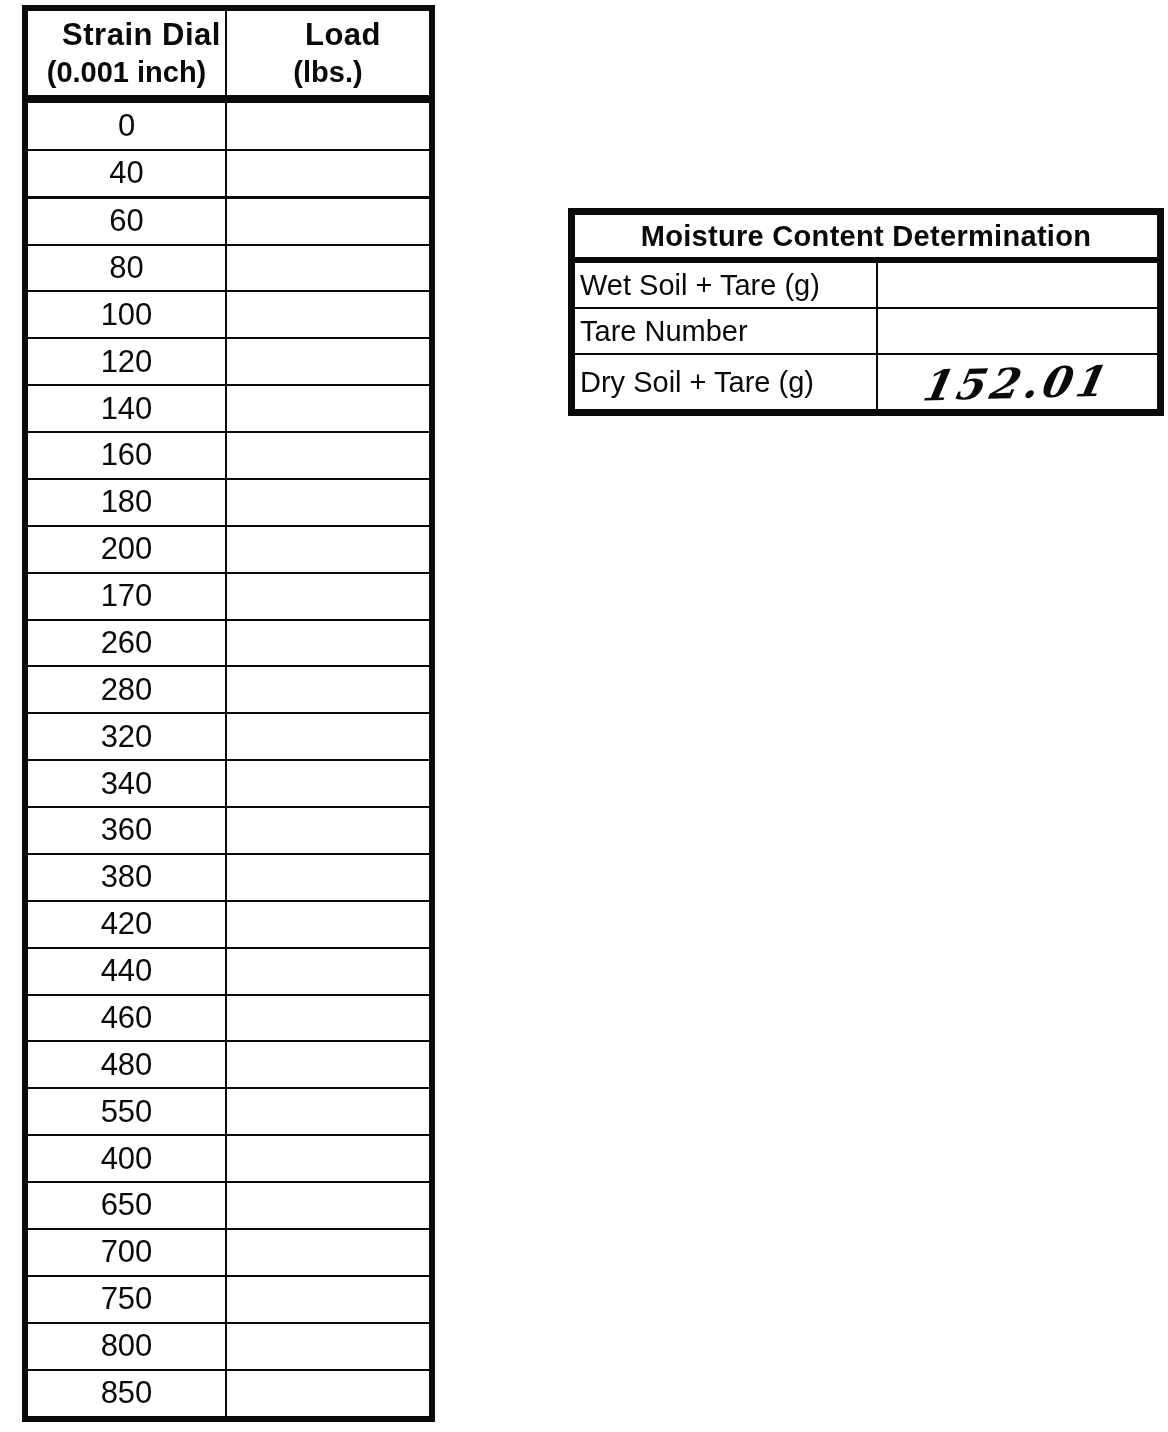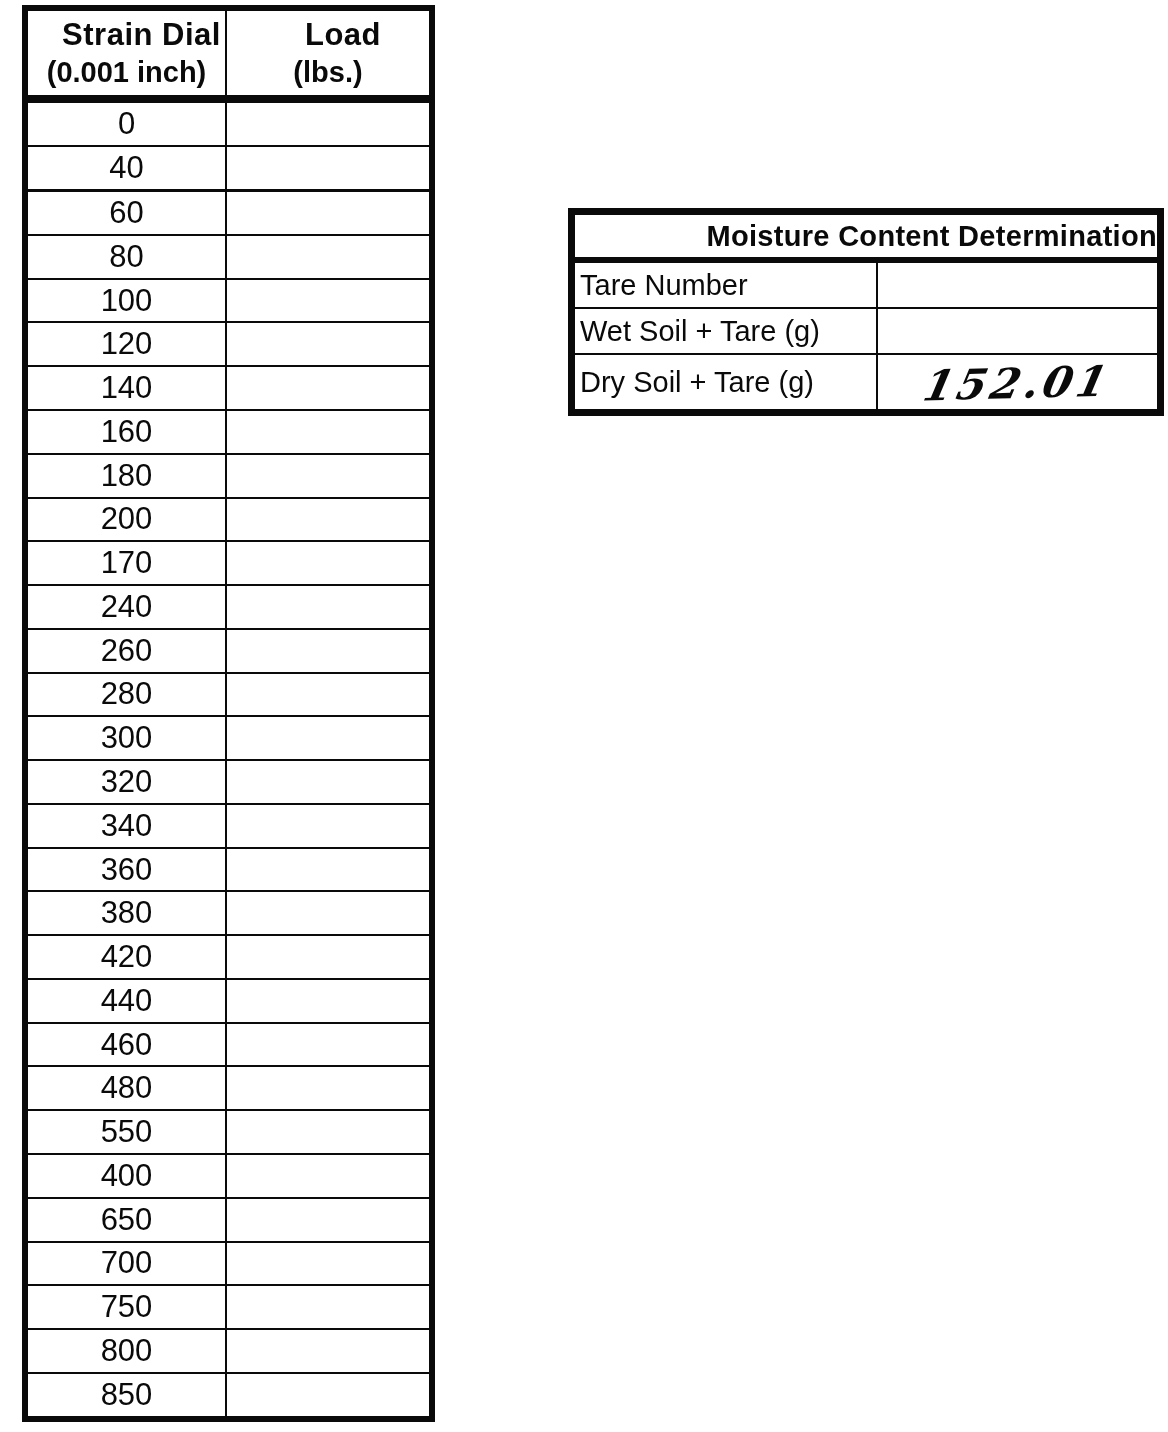--- a/index.html
+++ b/index.html
@@ -72,21 +72,21 @@
     border-collapse: collapse;
     table-layout: fixed;
     border: 7px solid #0a0a0a;
   }
   table.moisture col.m1 { width: 305px; }
   table.moisture col.m2 { width: 284px; }
 
   table.moisture thead th {
     height: 42px;
     border-bottom: 6px solid #0a0a0a;
-    text-align: right;
+    text-align: center;
     vertical-align: middle;
     font-weight: bold;
     font-size: 29px;
     padding: 0;
     letter-spacing: 0.3px;
   }
   table.moisture tbody td {
     border-top: 2px solid #0a0a0a;
     vertical-align: middle;
     font-size: 29px;
@@ -187,39 +187,31 @@
   <tr>
     <td class="strain-cell">200</td>
     <td class="load-cell"></td>
   </tr>
 
   <tr>
     <td class="strain-cell">170</td>
     <td class="load-cell"></td>
   </tr>
 
-  <tr>
-    <td class="strain-cell">240</td>
-    <td class="load-cell"></td>
-  </tr>
 
   <tr>
     <td class="strain-cell">260</td>
     <td class="load-cell"></td>
   </tr>
 
   <tr>
     <td class="strain-cell">280</td>
     <td class="load-cell"></td>
   </tr>
 
-  <tr>
-    <td class="strain-cell">300</td>
-    <td class="load-cell"></td>
-  </tr>
 
   <tr>
     <td class="strain-cell">320</td>
     <td class="load-cell"></td>
   </tr>
 
   <tr>
     <td class="strain-cell">340</td>
     <td class="load-cell"></td>
   </tr>
@@ -298,34 +290,34 @@
       <col class="m1">
       <col class="m2">
     </colgroup>
   <thead>
     <tr>
       <th colspan="2">Moisture Content Determination</th>
     </tr>
   </thead>
   <tbody>
   <tr>
+    <td class="m-label">Wet Soil + Tare (g)</td>
+    <td class="m-value">
+      <span></span>
+    </td>
+  </tr>
+
+  <tr>
     <td class="m-label">Tare Number</td>
     <td class="m-value">
       <span></span>
     </td>
   </tr>
 
   <tr>
-    <td class="m-label">Wet Soil + Tare (g)</td>
-    <td class="m-value">
-      <span></span>
-    </td>
-  </tr>
-
-  <tr>
     <td class="m-label">Dry Soil + Tare (g)</td>
     <td class="m-value">
       <span class="handwritten">152.01</span>
     </td>
   </tr>
 
 </tbody>
 </table>
 
 </body></html>

